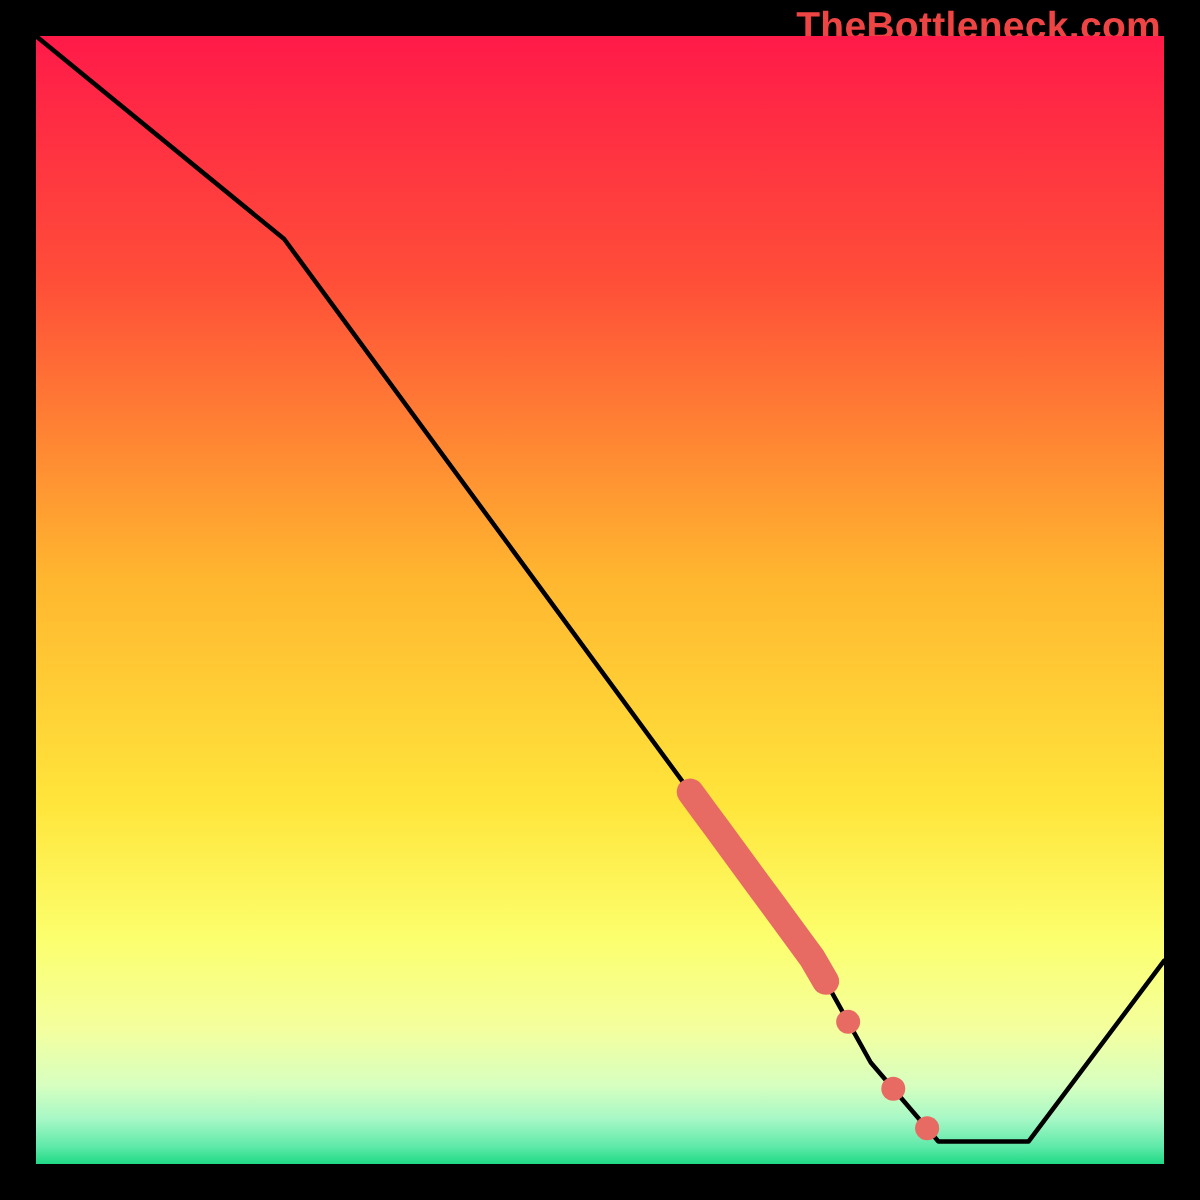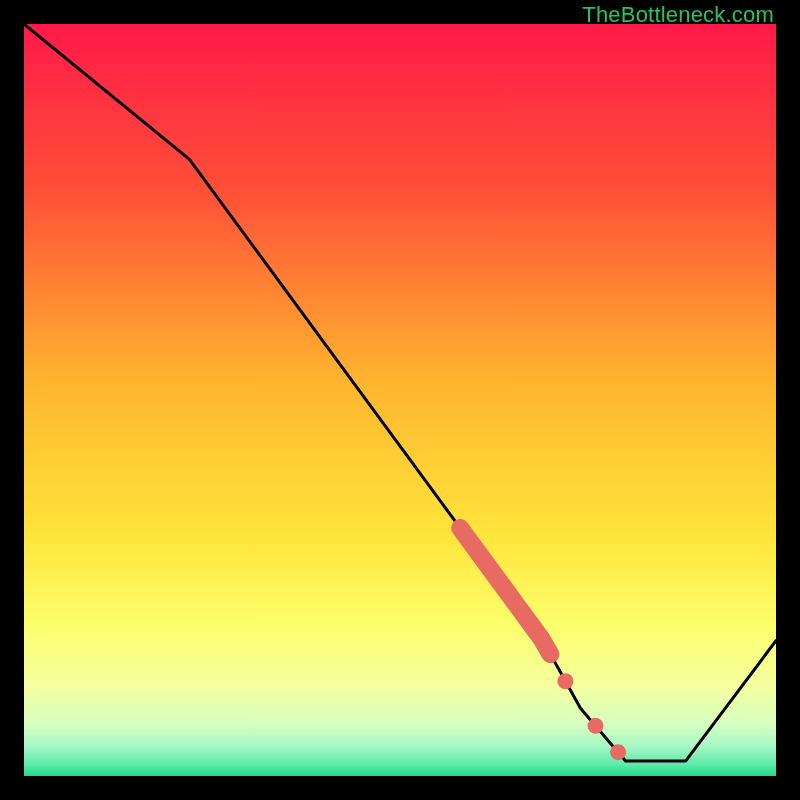--- a/index.html
+++ b/index.html
@@ -23,23 +23,23 @@
     position: absolute;
     left: 0;
     top: 0;
     width: 752px;
     height: 752px;
   }
   .watermark {
     position: absolute;
     top: 2px;
     right: 26px;
-    color: #22c55e;
-    font-size: 22px;
-    font-weight: 400;
+    color: #ef4444;
+    font-size: 26px;
+    font-weight: 700;
     letter-spacing: 0.2px;
   }
 </style>
 </head>
 <body>
 
 <div class="watermark">TheBottleneck.com</div>
 
 <div class="frame">
   <svg class="gradient" viewBox="0 0 752 752" preserveAspectRatio="none">

